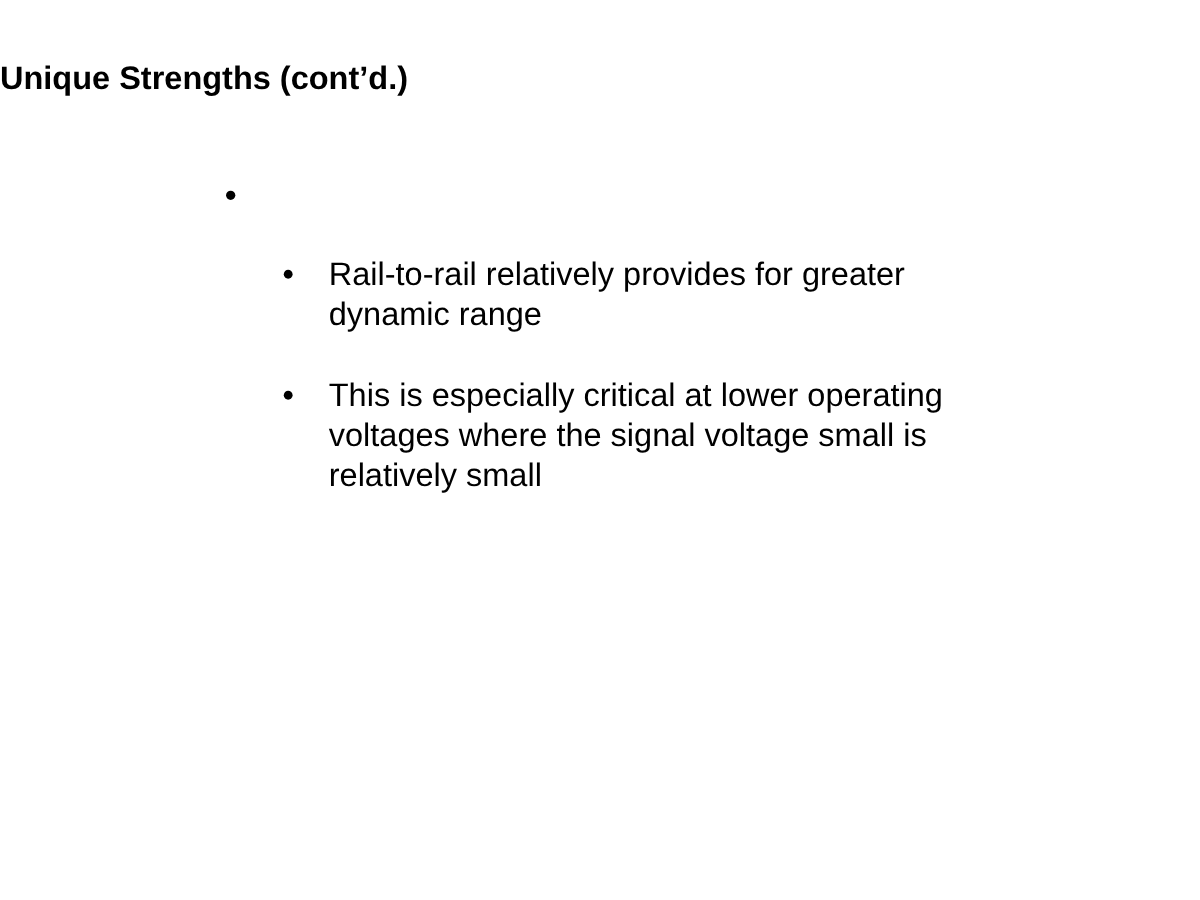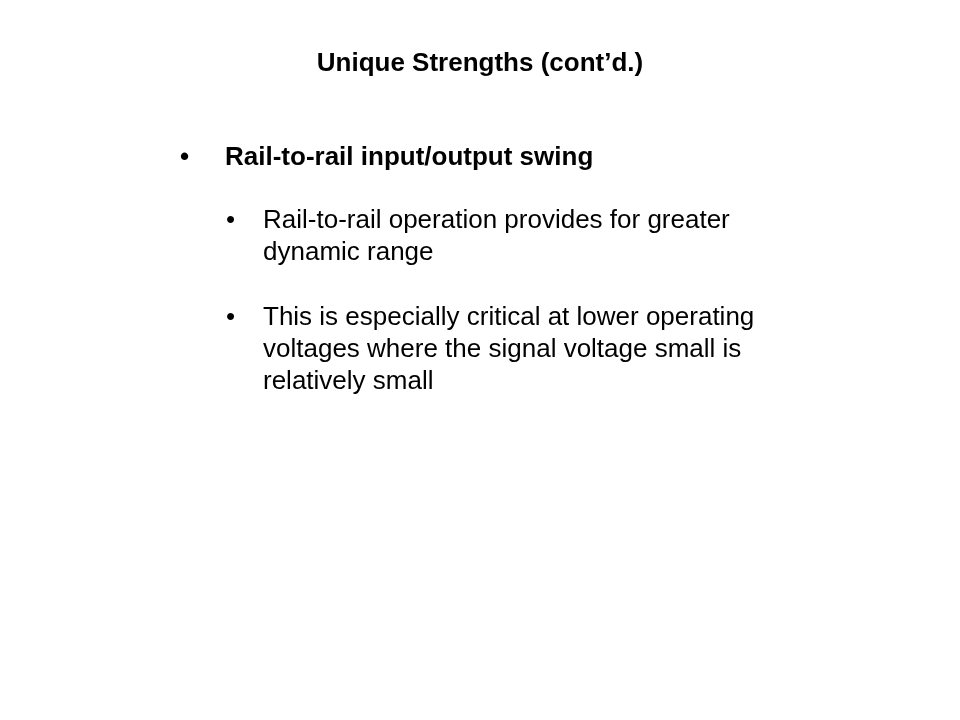--- a/index.html
+++ b/index.html
@@ -14,21 +14,20 @@
     background: #ffffff;
     overflow: hidden;
     font-family: "Liberation Sans", sans-serif;
     color: #000000;
   }
   .slide-title {
     position: absolute;
     top: 46px;
     left: 0;
     width: 100%;
-    text-align: center;
     font-size: 26px;
     line-height: 32px;
     font-weight: bold;
     letter-spacing: 0px;
   }
   .bullet-row {
     position: absolute;
     display: flex;
     align-items: flex-start;
     font-size: 26px;
@@ -64,26 +63,25 @@
 </style>
 </head>
 <body>
 
 <div class="slide">
 
   <div class="slide-title">Unique Strengths (cont’d.)</div>
 
   <div class="bullet-row level1">
     <span class="bullet-glyph">•</span>
-    <span class="bullet-text">Rail-to-rail input/output swing</span>
   </div>
 
   <div class="bullet-row level2 sub1">
     <span class="bullet-glyph">•</span>
-    <span class="bullet-text">Rail-to-rail operation provides for greater
+    <span class="bullet-text">Rail-to-rail relatively provides for greater
 dynamic range</span>
   </div>
 
   <div class="bullet-row level2 sub2">
     <span class="bullet-glyph">•</span>
     <span class="bullet-text">This is especially critical at lower operating
 voltages where the signal voltage small is
 relatively small</span>
   </div>
 

